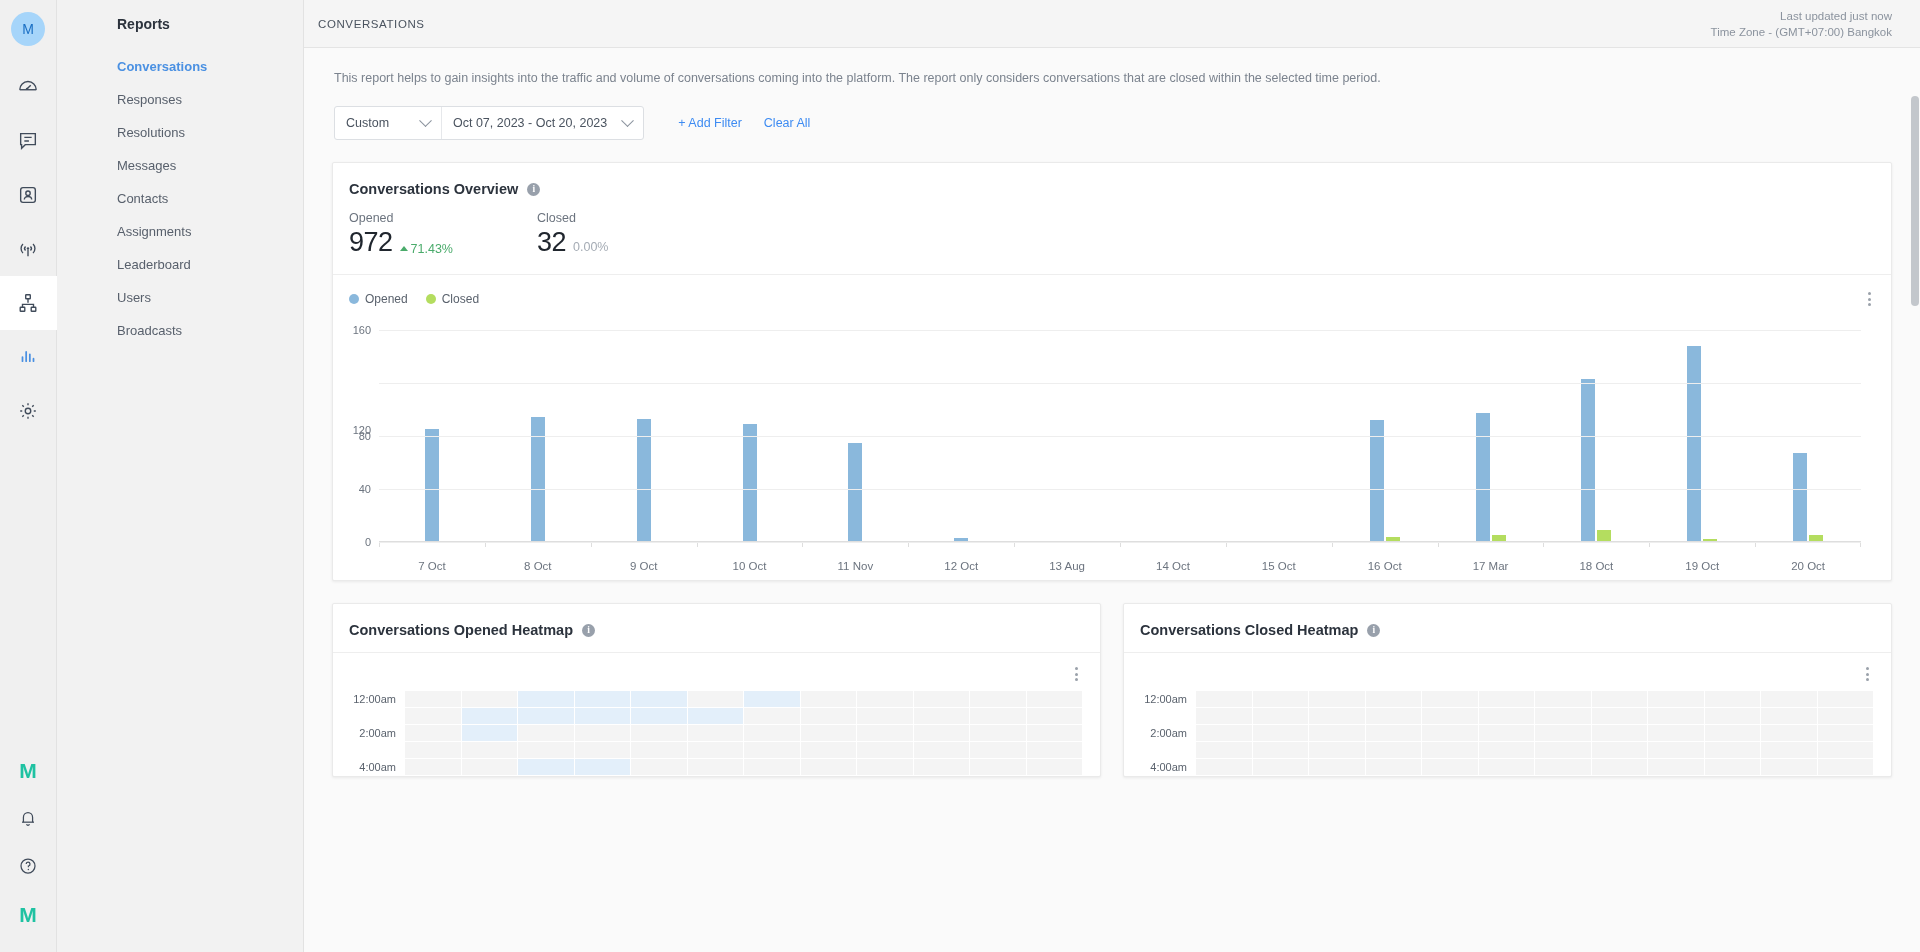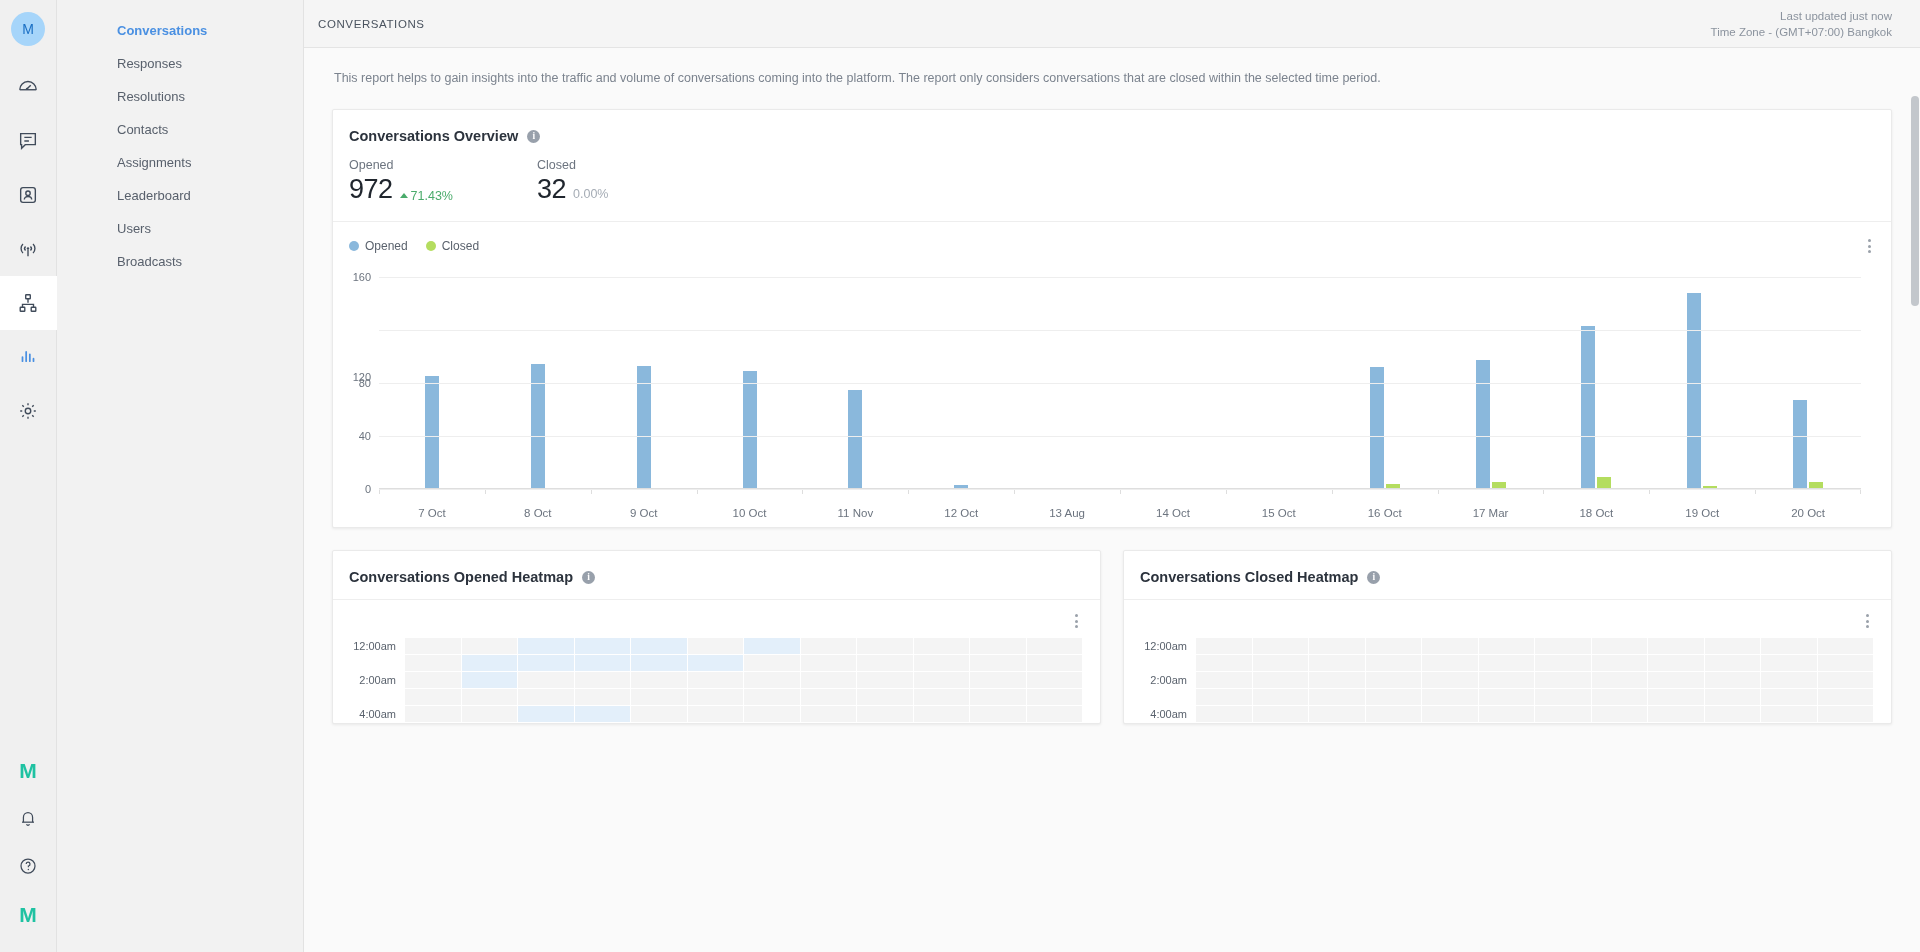--- a/index.html
+++ b/index.html
@@ -238,24 +238,26 @@
             <circle cx="12.4" cy="16.2" r=".85" fill="#404b5a" stroke="none"></circle>
         </svg>
       </div>
       <div class="rail-btn">
           <span class="mlogo">M</span>
         </div>
     </div>
   </div>
 
   <div class="sidebar">
+    <div class="sidebar-title">Reports</div>
     <div>
       <div class="nav-item active">Conversations</div>
       <div class="nav-item">Responses</div>
       <div class="nav-item">Resolutions</div>
+      <div class="nav-item">Messages</div>
       <div class="nav-item">Contacts</div>
       <div class="nav-item">Assignments</div>
       <div class="nav-item">Leaderboard</div>
       <div class="nav-item">Users</div>
       <div class="nav-item">Broadcasts</div>
     </div>
   </div>
 
   <div class="main">
 
@@ -266,20 +268,34 @@
         <div>Time Zone - (GMT+07:00) Bangkok</div>
       </div>
     </div>
 
     <div class="scroll">
       <div class="scrollbar"></div>
       <div class="content">
 
         <div class="desc">This report helps to gain insights into the traffic and volume of conversations coming into the platform. The report only considers conversations that are closed within the selected time period.</div>
 
+        <div class="filterbar">
+          <div class="select-group">
+            <div class="select">
+              <span>Custom</span>
+              <span class="chev"></span>
+            </div>
+            <div class="select wide">
+              <span>Oct 07, 2023 - Oct 20, 2023</span>
+              <span class="chev"></span>
+            </div>
+          </div>
+          <div class="link-btn">+ Add Filter</div>
+          <div class="link-btn clear">Clear All</div>
+        </div>
 
         <div class="card">
           <div class="card-head">
             <span class="card-title">Conversations Overview</span>
             <span class="info-icon">i</span>
           </div>
 
           <div class="stats">
             <div>
               <div class="stat-label">Opened</div>

